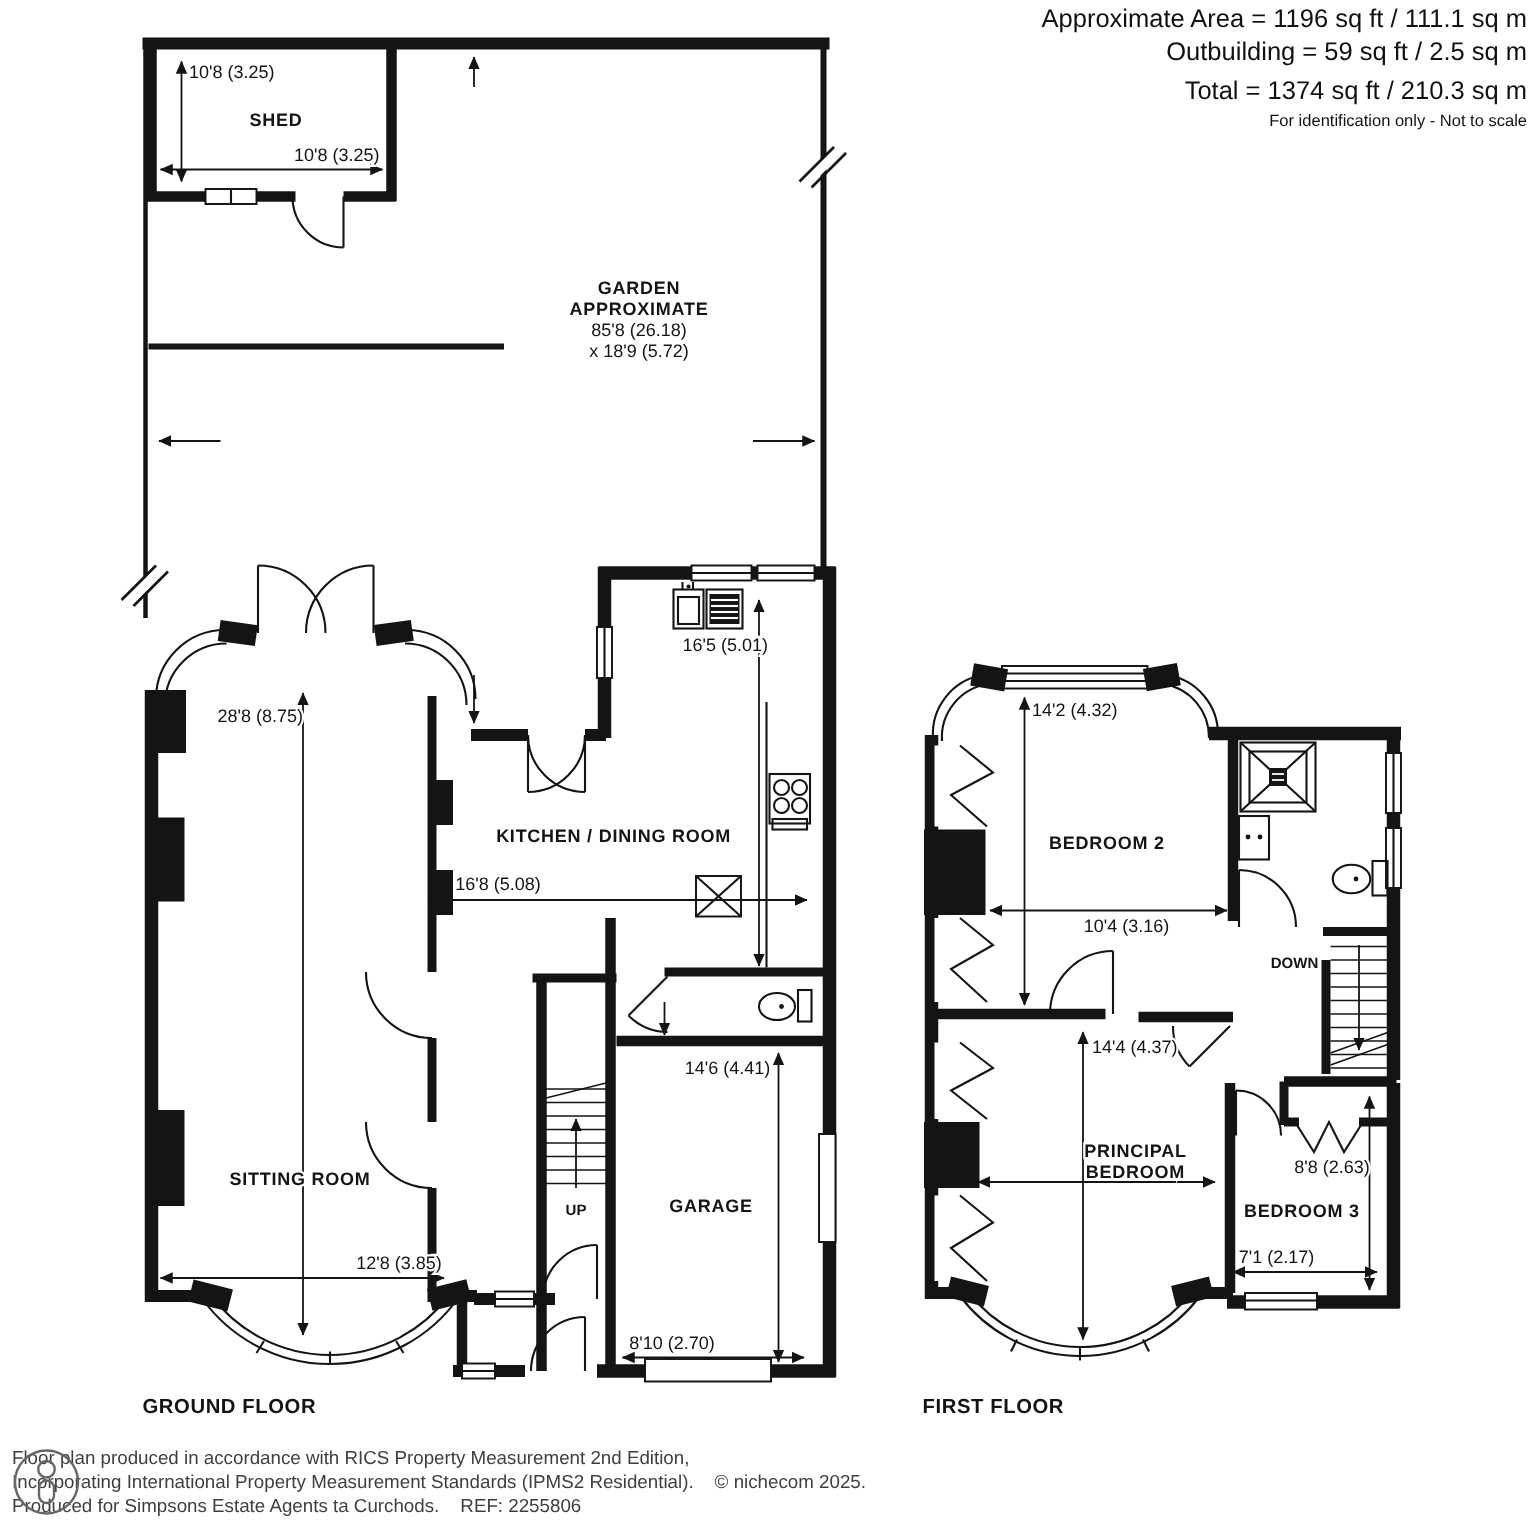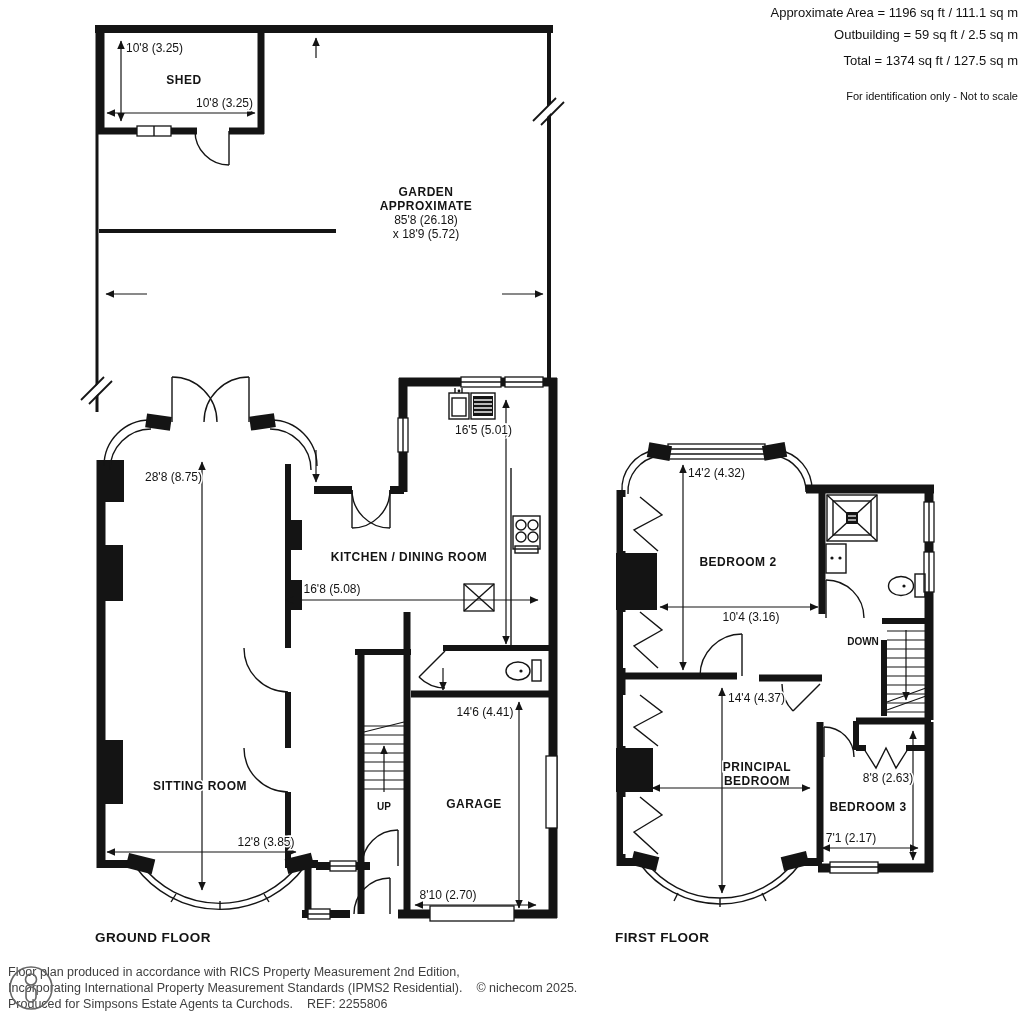--- a/index.html
+++ b/index.html
@@ -11,23 +11,23 @@
   .mid{text-anchor:middle;}
   .end{text-anchor:end;}
   .t-floor{font:bold 13.5px "Liberation Sans",sans-serif;fill:#141414;letter-spacing:.4px;}
   .t-small{font:bold 10px "Liberation Sans",sans-serif;fill:#141414;text-anchor:middle;}
   .wall{stroke:#141414;fill:none;}
   .thin{stroke:#141414;fill:none;stroke-width:1.4;}
   .dim{stroke:#141414;fill:none;stroke-width:1.2;}
   .win{fill:#fff;stroke:#141414;stroke-width:1.3;}
   
   .header{position:absolute;top:2px;right:6px;text-align:right;color:#111;}
-  .header .h-line{font-size:13px;line-height:22px;}
+  .header .h-line{font-size:17px;line-height:22px;}
   .header .h-total{margin-top:4px;}
-  .header .h-note{font-size:11px;margin-top:18px;color:#111;}
+  .header .h-note{font-size:11px;margin-top:3px;color:#111;}
   
   .footer{position:absolute;left:8px;top:962px;display:flex;align-items:flex-start;color:#3f3f3f;}
   .footer .f-icon{flex:0 0 auto;margin-right:8px;}
   .footer .f-text{font-size:12.5px;line-height:16px;padding-top:2px;}
   .footer .gap{display:inline-block;margin-left:14px;}
 </style>
 </head>
 <body>
 
 <svg width="1024" height="1018" viewBox="0 0 1024 1018">
@@ -401,21 +401,21 @@
     <text class="t-dim mid" x="851" y="842">7'1 (2.17)</text>
     <text class="t-small" x="863" y="645">DOWN</text>
 
     <text class="t-floor" x="615" y="942">FIRST FLOOR</text>
   </g>
 </svg>
 
 <div class="header">
   <div class="h-line">Approximate Area = 1196 sq ft / 111.1 sq m</div>
   <div class="h-line">Outbuilding = 59 sq ft / 2.5 sq m</div>
-  <div class="h-line h-total">Total = 1374 sq ft / 127.5 sq m</div>
+  <div class="h-line h-total">Total = 1374 sq ft / 210.3 sq m</div>
   <div class="h-note">For identification only - Not to scale</div>
 </div>
 
 <div class="footer">
   <svg class="f-icon" width="46" height="50" viewBox="0 0 46 50">
     <circle cx="23" cy="26" r="21" fill="none" stroke="#666" stroke-width="1.6"></circle>
     <circle cx="23" cy="17.5" r="5.5" fill="none" stroke="#666" stroke-width="1.6"></circle>
     <rect x="18" y="25" width="10" height="15" rx="5" fill="none" stroke="#666" stroke-width="1.6"></rect>
   </svg>
   <div class="f-text">

